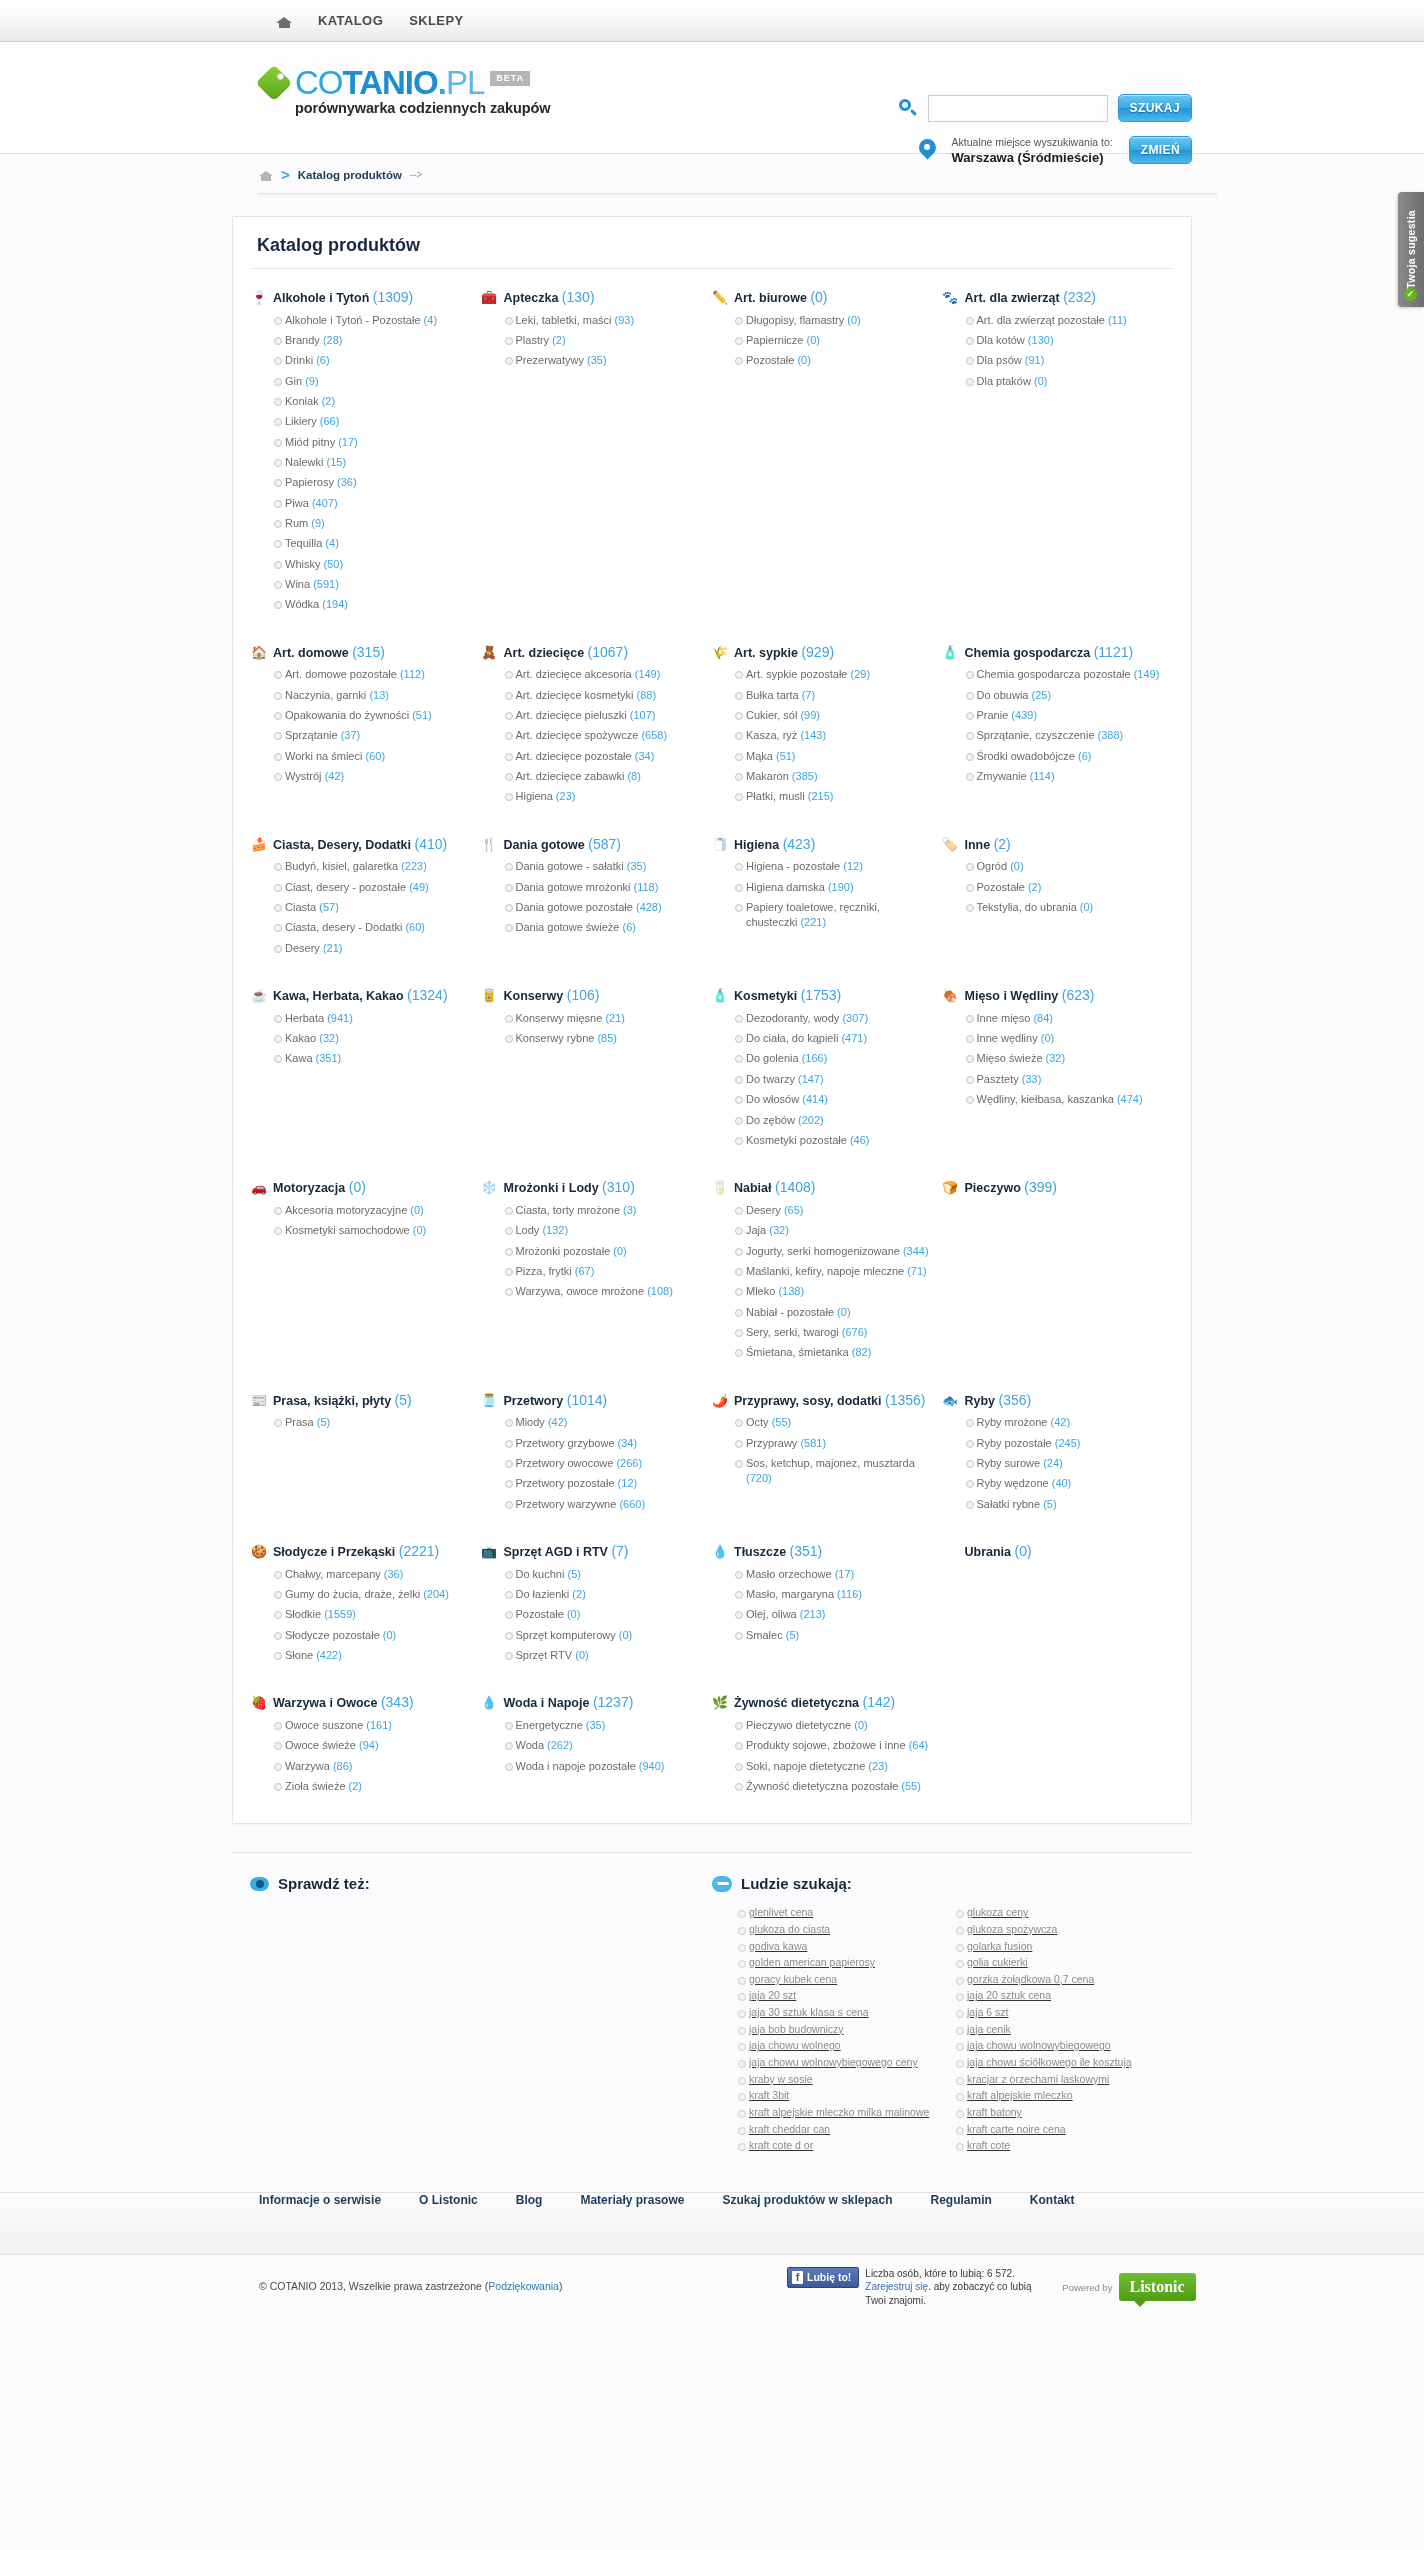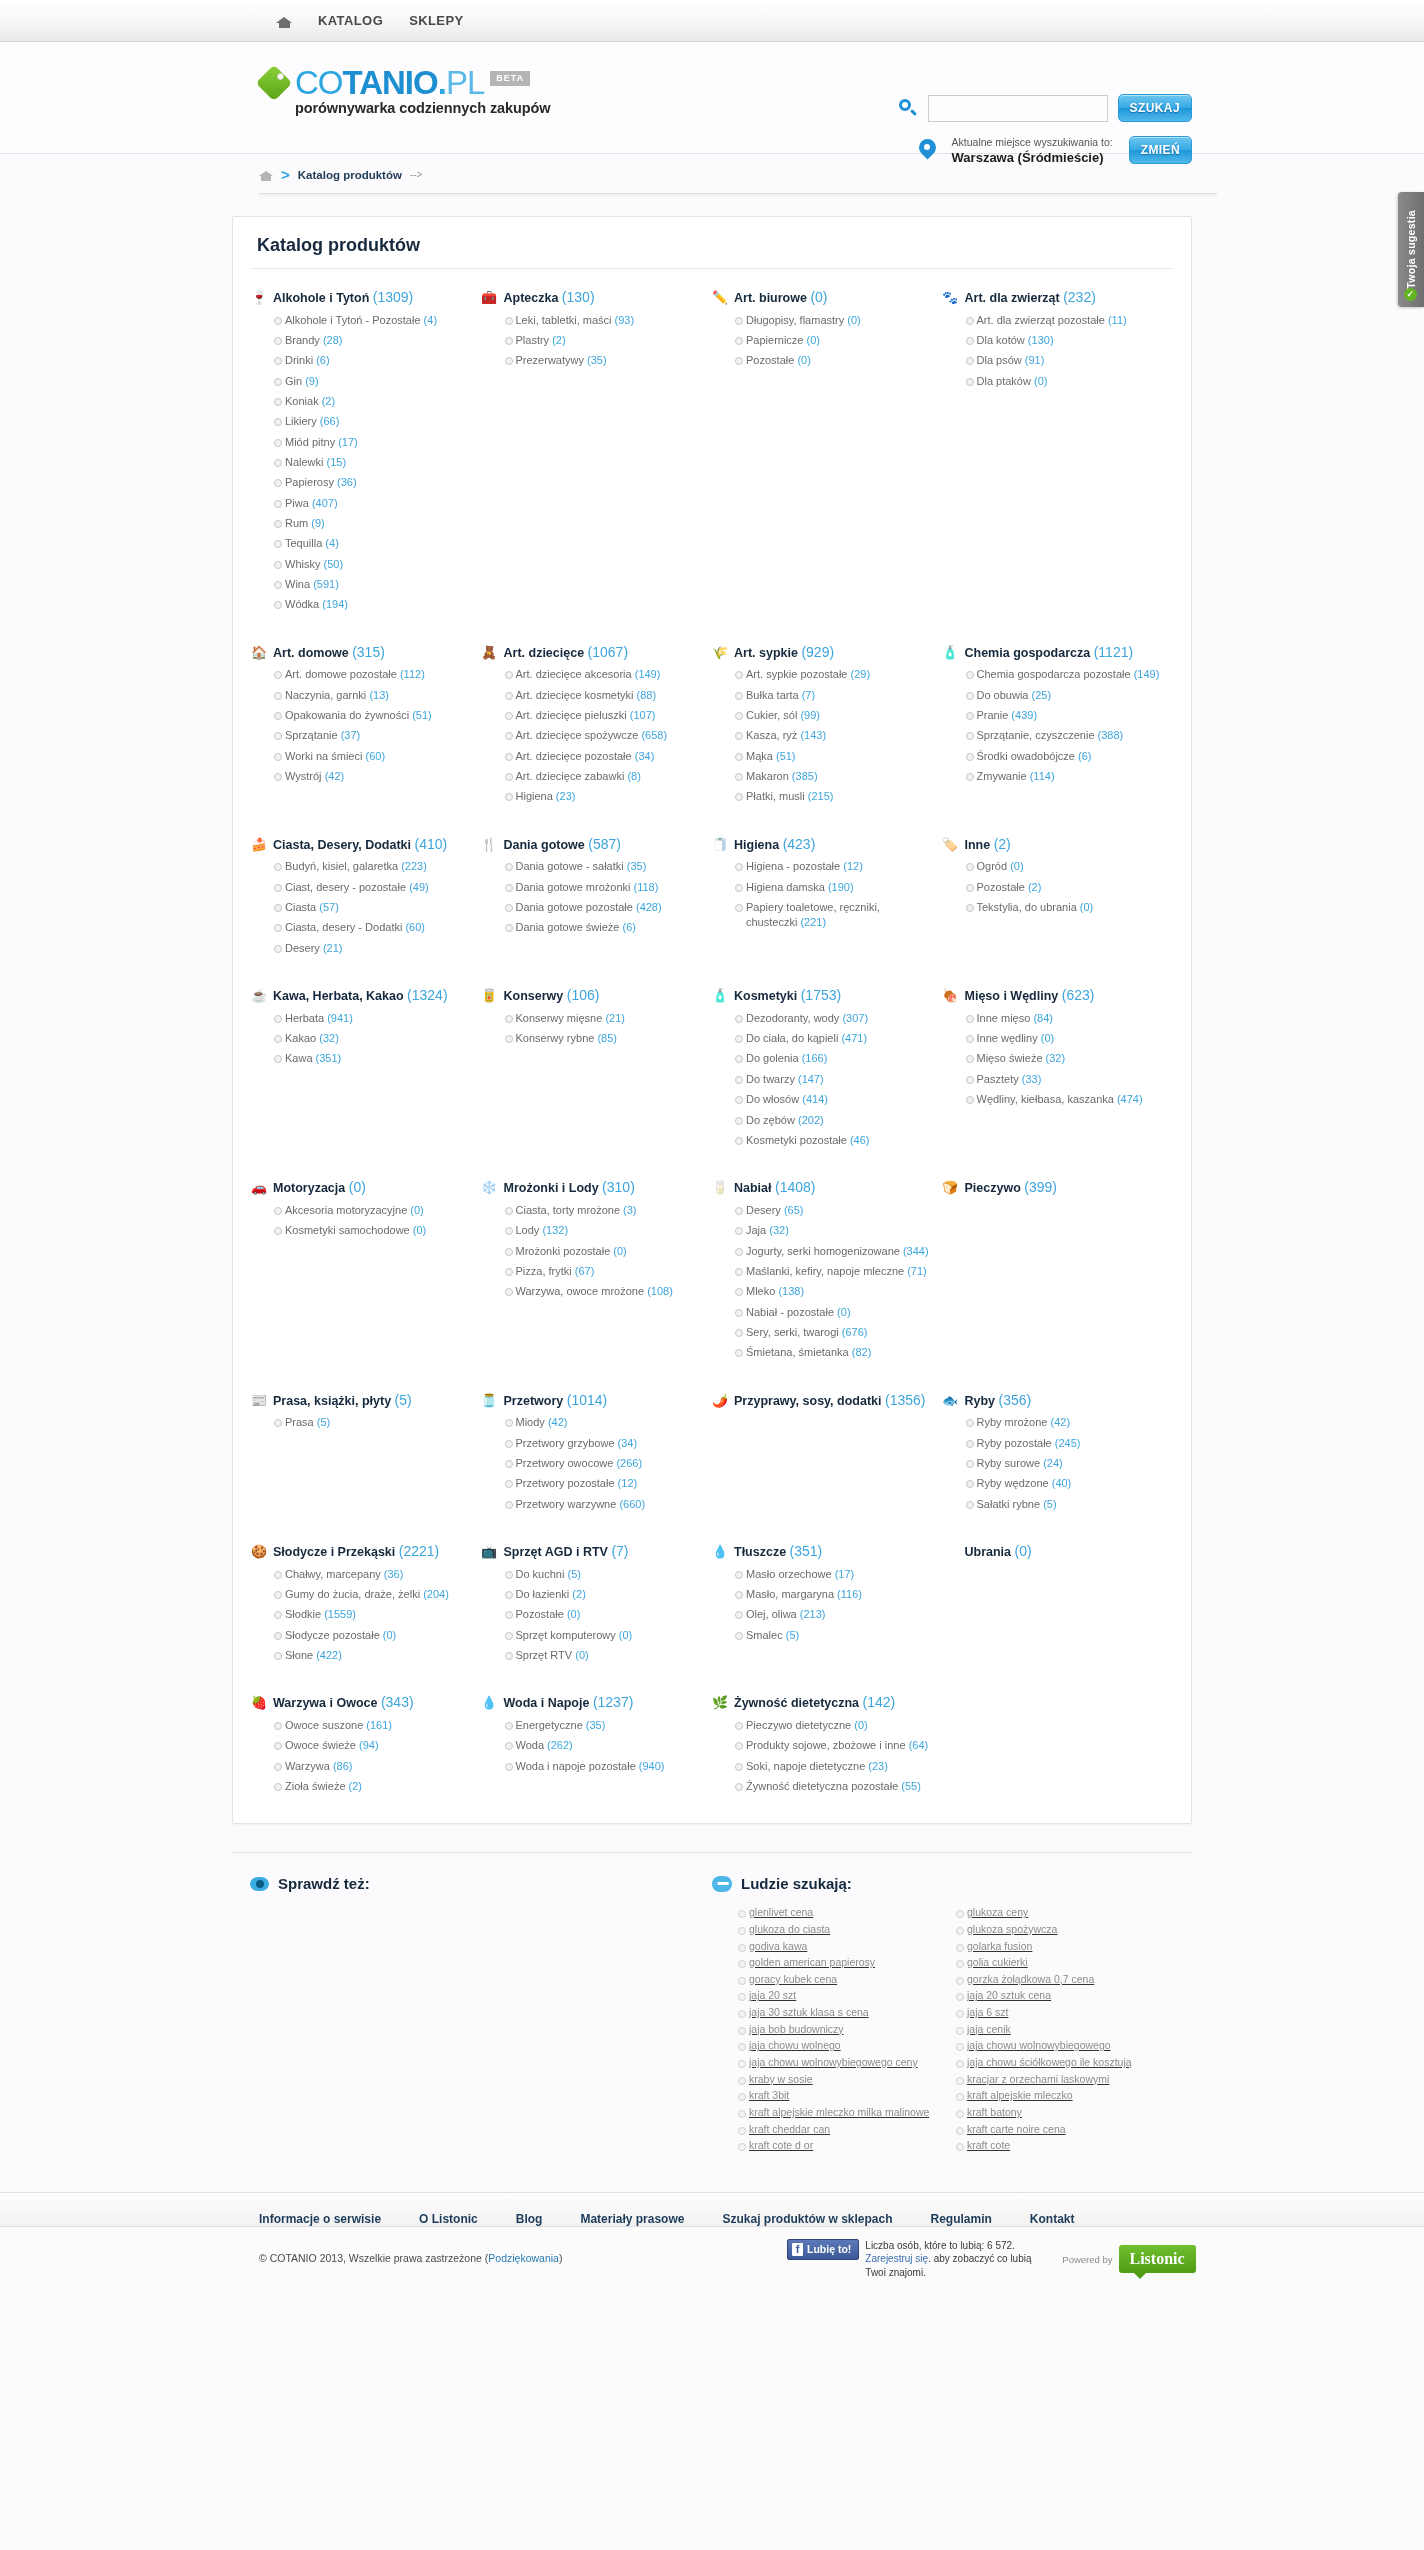--- a/index.html
+++ b/index.html
@@ -145,21 +145,21 @@
   .kw-cols{ display:flex; gap:0; padding-left:26px;text-decoration:underline;}
   .kw-list{ list-style:none; margin:0; padding:0; width:50%;}
   .kw-list li{ position:relative; padding-left:11px; margin-bottom:3px; font-size:10.5px; color:#8c8c8c; line-height:1.3;}
   .kw-list li:before{ content:""; position:absolute; left:0; top:4px; width:6px;height:6px;
     border:1px solid #cfcfcf; border-radius:50%; background:#f4f4f4;}
 
   
   .footnav{
     margin-top:26px; border-top:1px solid #e0e0e0; border-bottom:1px solid #e0e0e0;
     background:linear-gradient(#fdfdfd,#f2f2f2);
-    height:35px; display:flex; align-items:flex-end;
+    height:63px; display:flex; align-items:flex-start;
   }
   .footnav-inner{ width:1010px; margin:0 auto; display:flex; gap:38px; padding-left:52px;}
   .footnav a{ font-size:12px; font-weight:bold; color:#1d3b59;}
   .footbot{ background:#fbfbfb; height:62px; display:flex; align-items:center;}
   .footbot-inner{ width:1010px; margin:0 auto; display:flex; align-items:center; padding-left:52px; position:relative; height:100%;}
   .copy{ font-size:10.5px; color:#4a4a4a;}
   .copy a{ color:#2a7bb5;}
   .fbbox{ position:absolute; left:580px; top:12px; display:flex; align-items:flex-start; gap:6px;}
   .fb-btn{
     background:linear-gradient(#5d79b8,#3b5998); color:#fff; font-size:10.5px; font-weight:bold;
@@ -548,20 +548,25 @@
               <li><span>Przetwory owocowe </span><span class="sub-cnt">(266)</span></li>
               <li><span>Przetwory pozostałe </span><span class="sub-cnt">(12)</span></li>
               <li><span>Przetwory warzywne </span><span class="sub-cnt">(660)</span></li>
             </ul>
           </div>
           <div class="cat-col">
             <div class="cat-head">
               <span class="cat-ico">🌶️</span>
               <span class="cat-title">Przyprawy, sosy, dodatki <span class="cat-cnt">(1356)</span></span>
             </div>
+            <ul class="sub-list">
+              <li><span>Octy </span><span class="sub-cnt">(55)</span></li>
+              <li><span>Przyprawy </span><span class="sub-cnt">(581)</span></li>
+              <li><span>Sos, ketchup, majonez, musztarda </span><span class="sub-cnt">(720)</span></li>
+            </ul>
           </div>
           <div class="cat-col">
             <div class="cat-head">
               <span class="cat-ico">🐟</span>
               <span class="cat-title">Ryby <span class="cat-cnt">(356)</span></span>
             </div>
             <ul class="sub-list">
               <li><span>Ryby mrożone </span><span class="sub-cnt">(42)</span></li>
               <li><span>Ryby pozostałe </span><span class="sub-cnt">(245)</span></li>
               <li><span>Ryby surowe </span><span class="sub-cnt">(24)</span></li>

